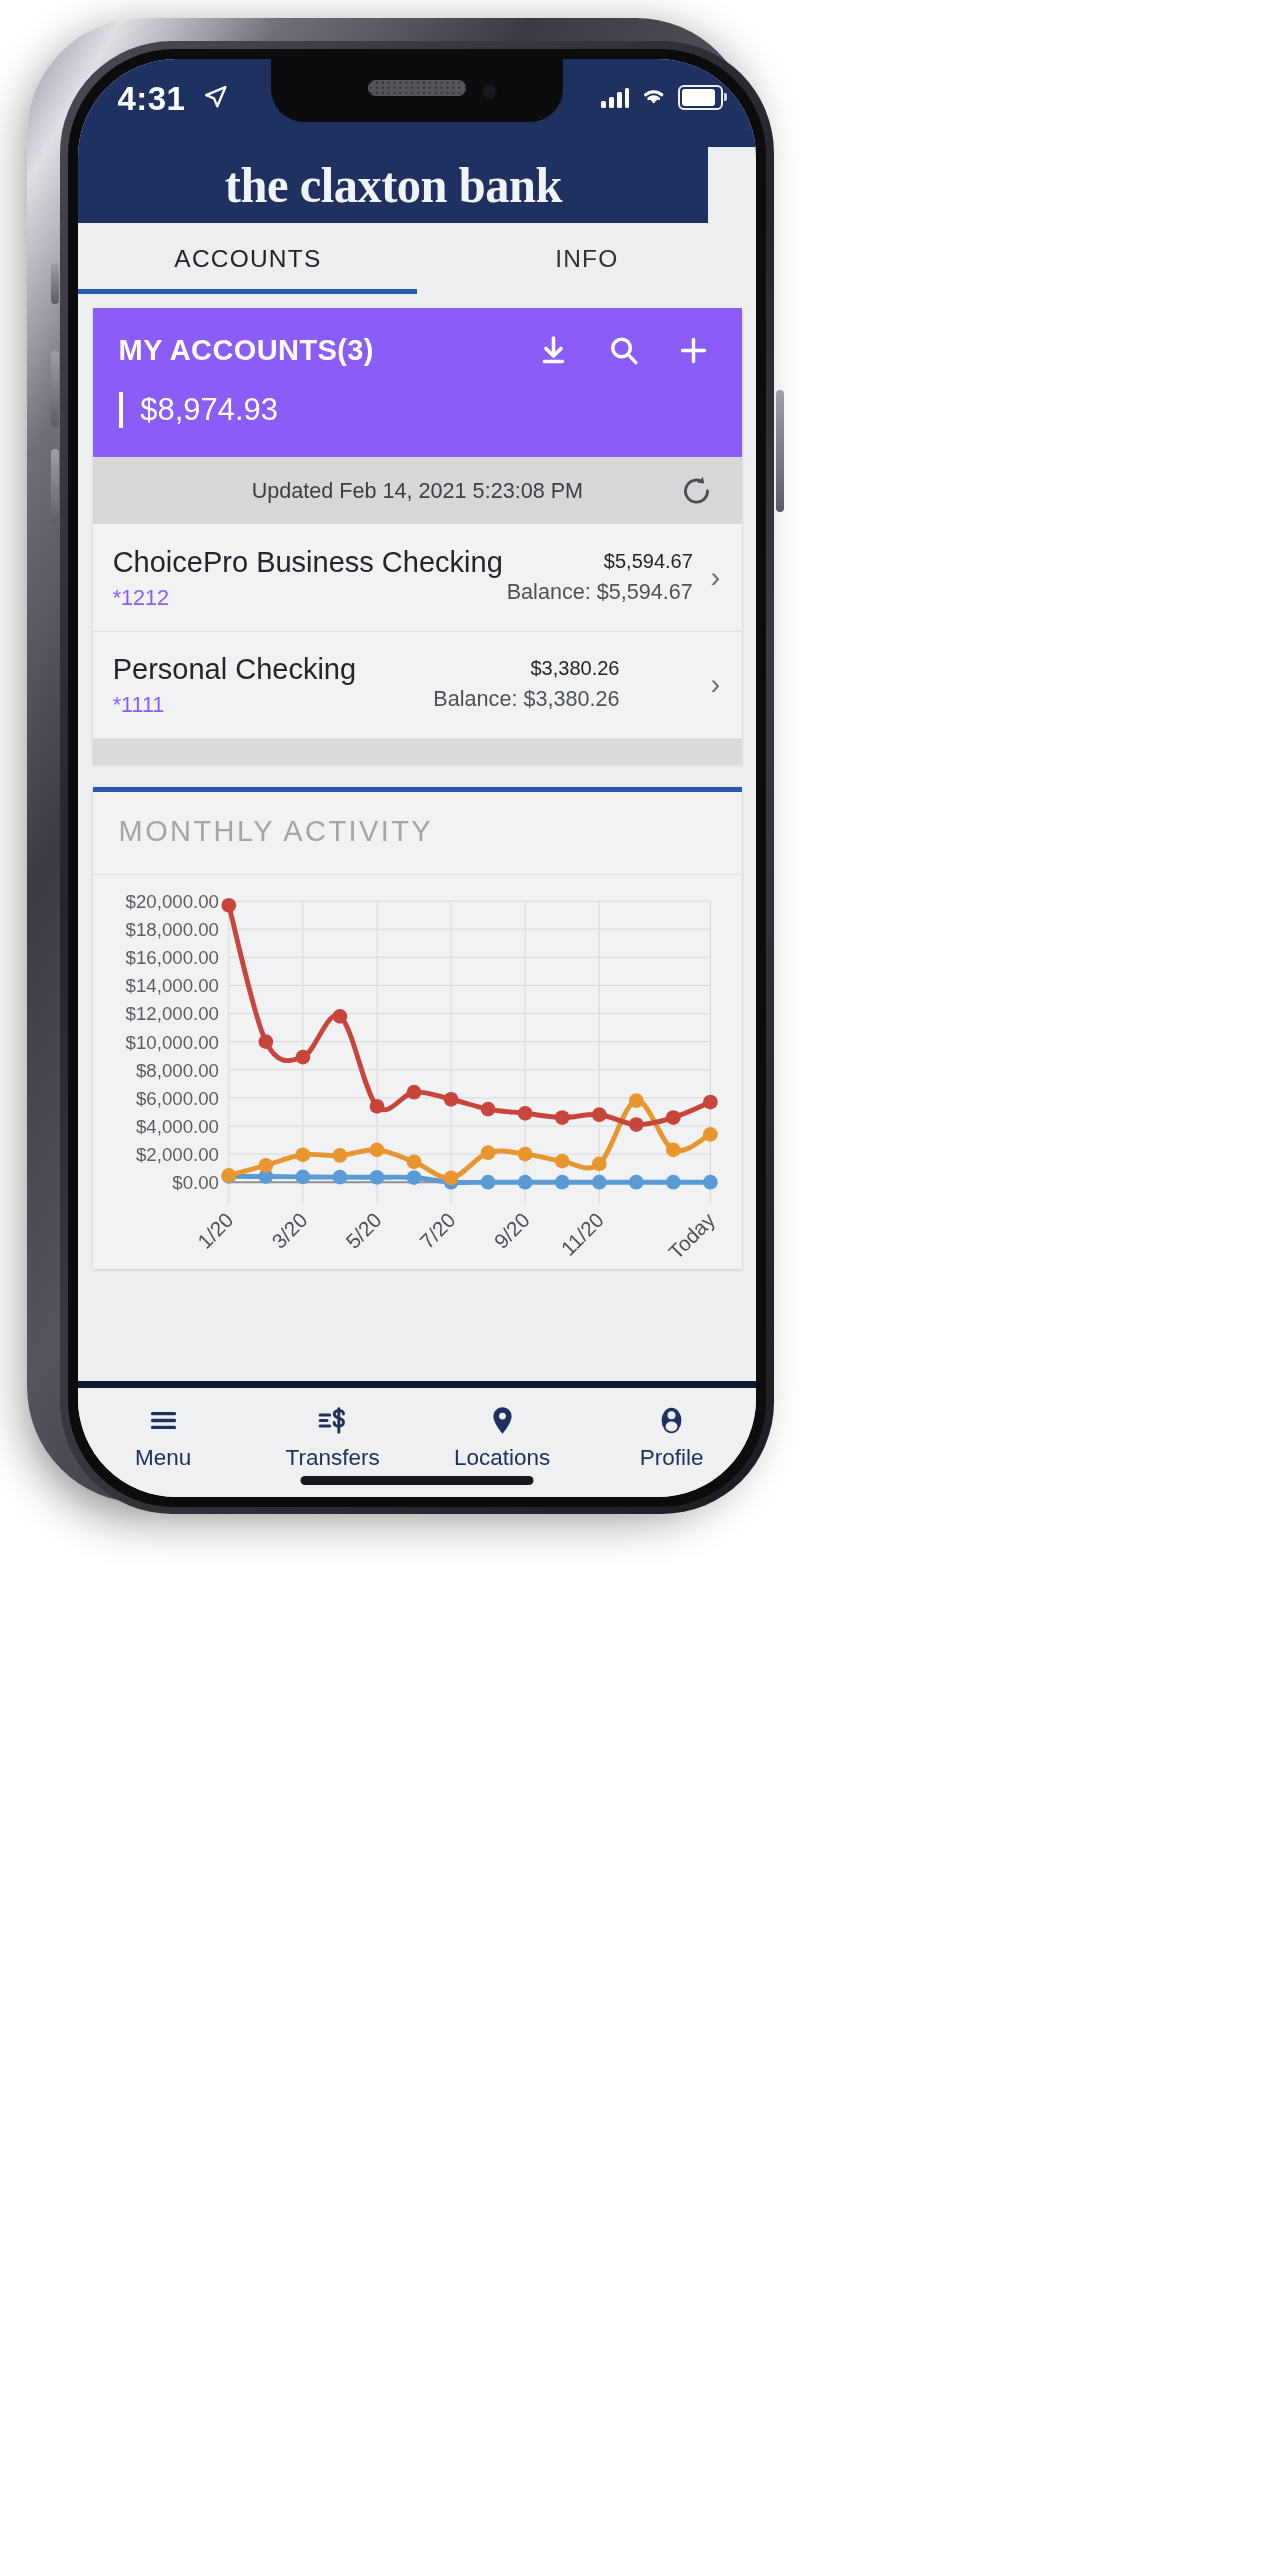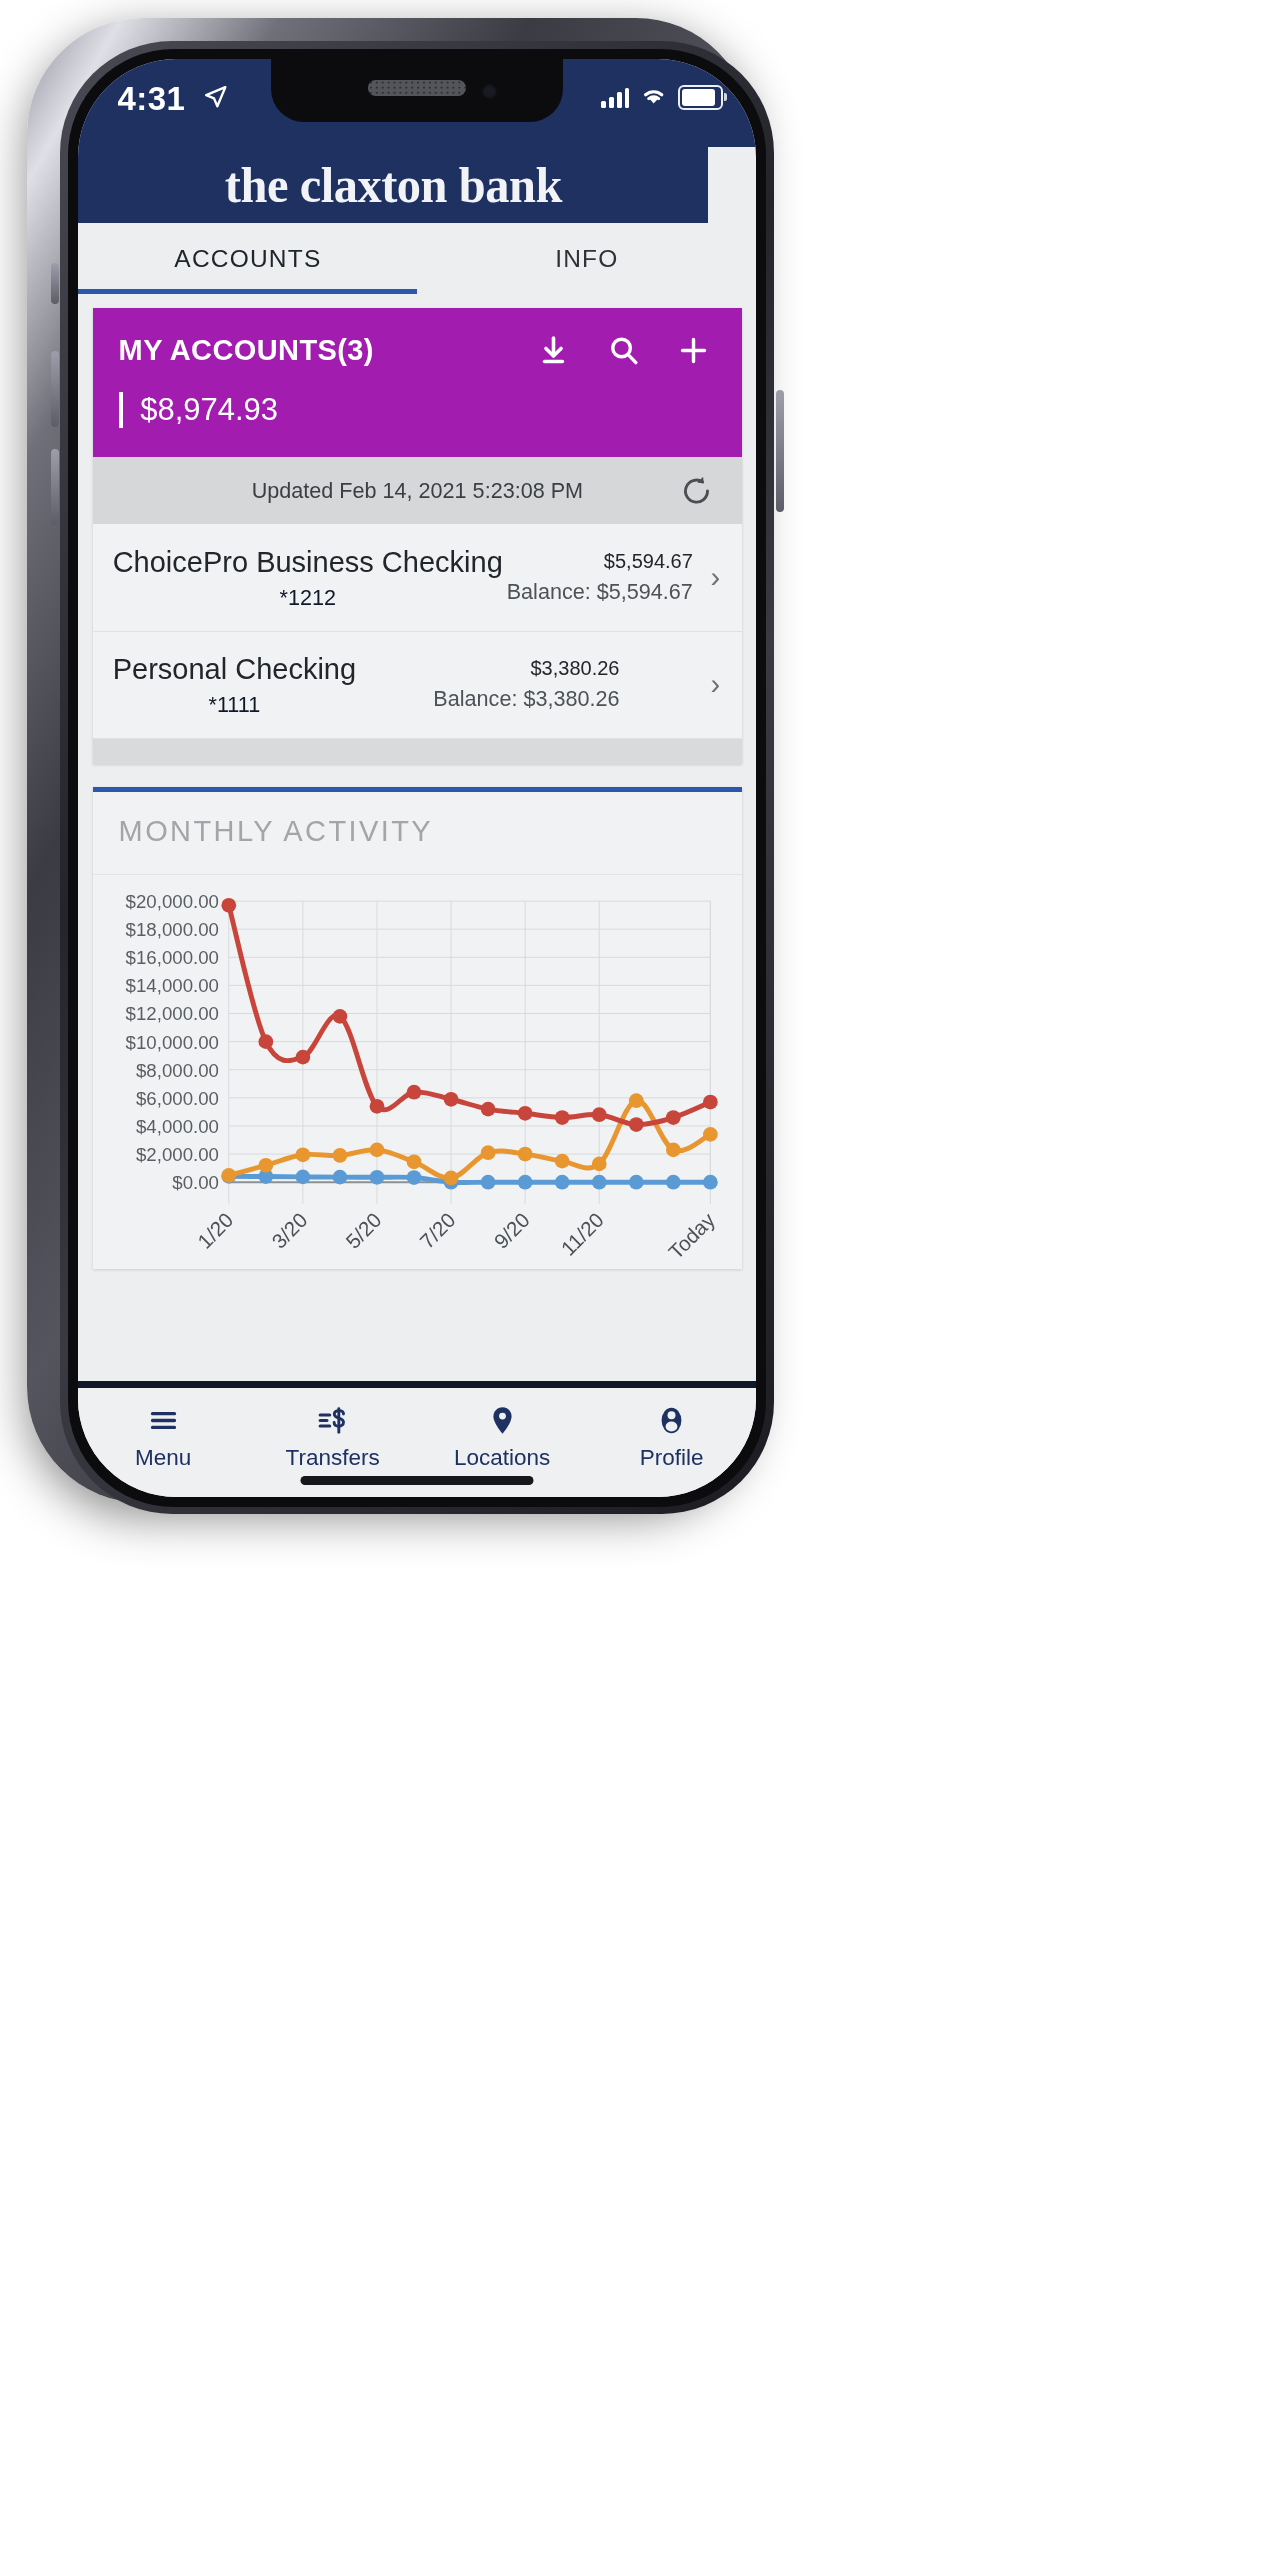--- a/index.html
+++ b/index.html
@@ -53,36 +53,36 @@
   
   .tabs{position:absolute;left:0;top:165px;width:678px;height:71px;background:#eceef0;display:flex;border-bottom:1px solid #dcdee1;}
   .tab{flex:1;display:flex;align-items:center;justify-content:center;position:relative;font-size:24.5px;color:#2f3338;letter-spacing:1.2px;}
   .tab.active{color:#20252b;}
   .tab.active::after{content:"";position:absolute;left:0;right:0;bottom:0;height:5.9px;background:#2b57ae;}
 
   
   .content{position:absolute;left:0;top:235px;width:678px;height:1108px;background:#eceef0;overflow:hidden;}
 
   .card{margin:14.7px 14.7px 0 14.7px;background:#f1f2f4;box-shadow:0 1px 2.9px rgba(0,0,0,.14);}
-  .acc-head{background:#a21caf;padding:25.5px 25.5px 29px 25.5px;}
+  .acc-head{background:#8b5cf6;padding:25.5px 25.5px 29px 25.5px;}
   .acc-head-top{display:flex;align-items:center;justify-content:space-between;}
   .acc-title{color:#fff;font-size:29px;font-weight:700;letter-spacing:0.4px;}
   .acc-icons{display:flex;align-items:center;gap:37px;padding-right:5.9px;}
   .acc-icons span{display:flex;align-items:center;justify-content:center;width:33px;height:33px;}
   .totals{margin-top:25.5px;border-left:4.9px solid #fff;padding-left:17.6px;}
   .totals .lbl{color:#eef1f8;font-size:23.5px;line-height:1.3;}
   .totals .amt{color:#fff;font-size:31px;margin-top:8.8px;}
 
   .updated{background:#d6d7d9;display:flex;align-items:center;justify-content:center;position:relative;height:67px;}
   .updated-text{font-size:21.6px;color:#3b3f44;}
   .refresh{position:absolute;right:29px;top:50%;transform:translateY(-50%);width:33px;height:33px;}
 
   .acct-row{display:flex;align-items:center;justify-content:space-between;padding:19.6px 21.6px 19.6px 19.6px;border-bottom:1px solid #dfe1e3;background:#f1f2f4;}
   .acct-left .name{font-size:29px;color:#22262b;line-height:1.25;}
-  .acct-left .sub{font-size:21.6px;color:#0f172a;margin-top:4.9px;text-align:center;}
+  .acct-left .sub{font-size:21.6px;color:#8b5cf6;margin-top:4.9px;}
   .acct-right{text-align:right;margin-right:13.7px;}
   .acct-right .bal{font-size:20px;color:#22262b;margin-left:12px;}
   .acct-right .sub{font-size:21.6px;color:#4d5257;margin-top:5.9px;}
   .chev{font-size:29px;color:#6b7075;line-height:1;}
   .card-foot{height:25.5px;background:#d9dadc;}
 
   .chartcard{margin:22.5px 14.7px 0 14.7px;background:#f1f2f4;box-shadow:0 1px 2.9px rgba(0,0,0,.14);border-top:5.9px solid #2b57ae;}
   .chart-title{padding:23.5px 25.5px 25.5px 25.5px;font-size:29px;letter-spacing:2.4px;color:#a3a6a9;border-bottom:1px solid #e2e4e6;}
   .chart-wrap{padding:15.7px 9.8px 0 9.8px;}
 

